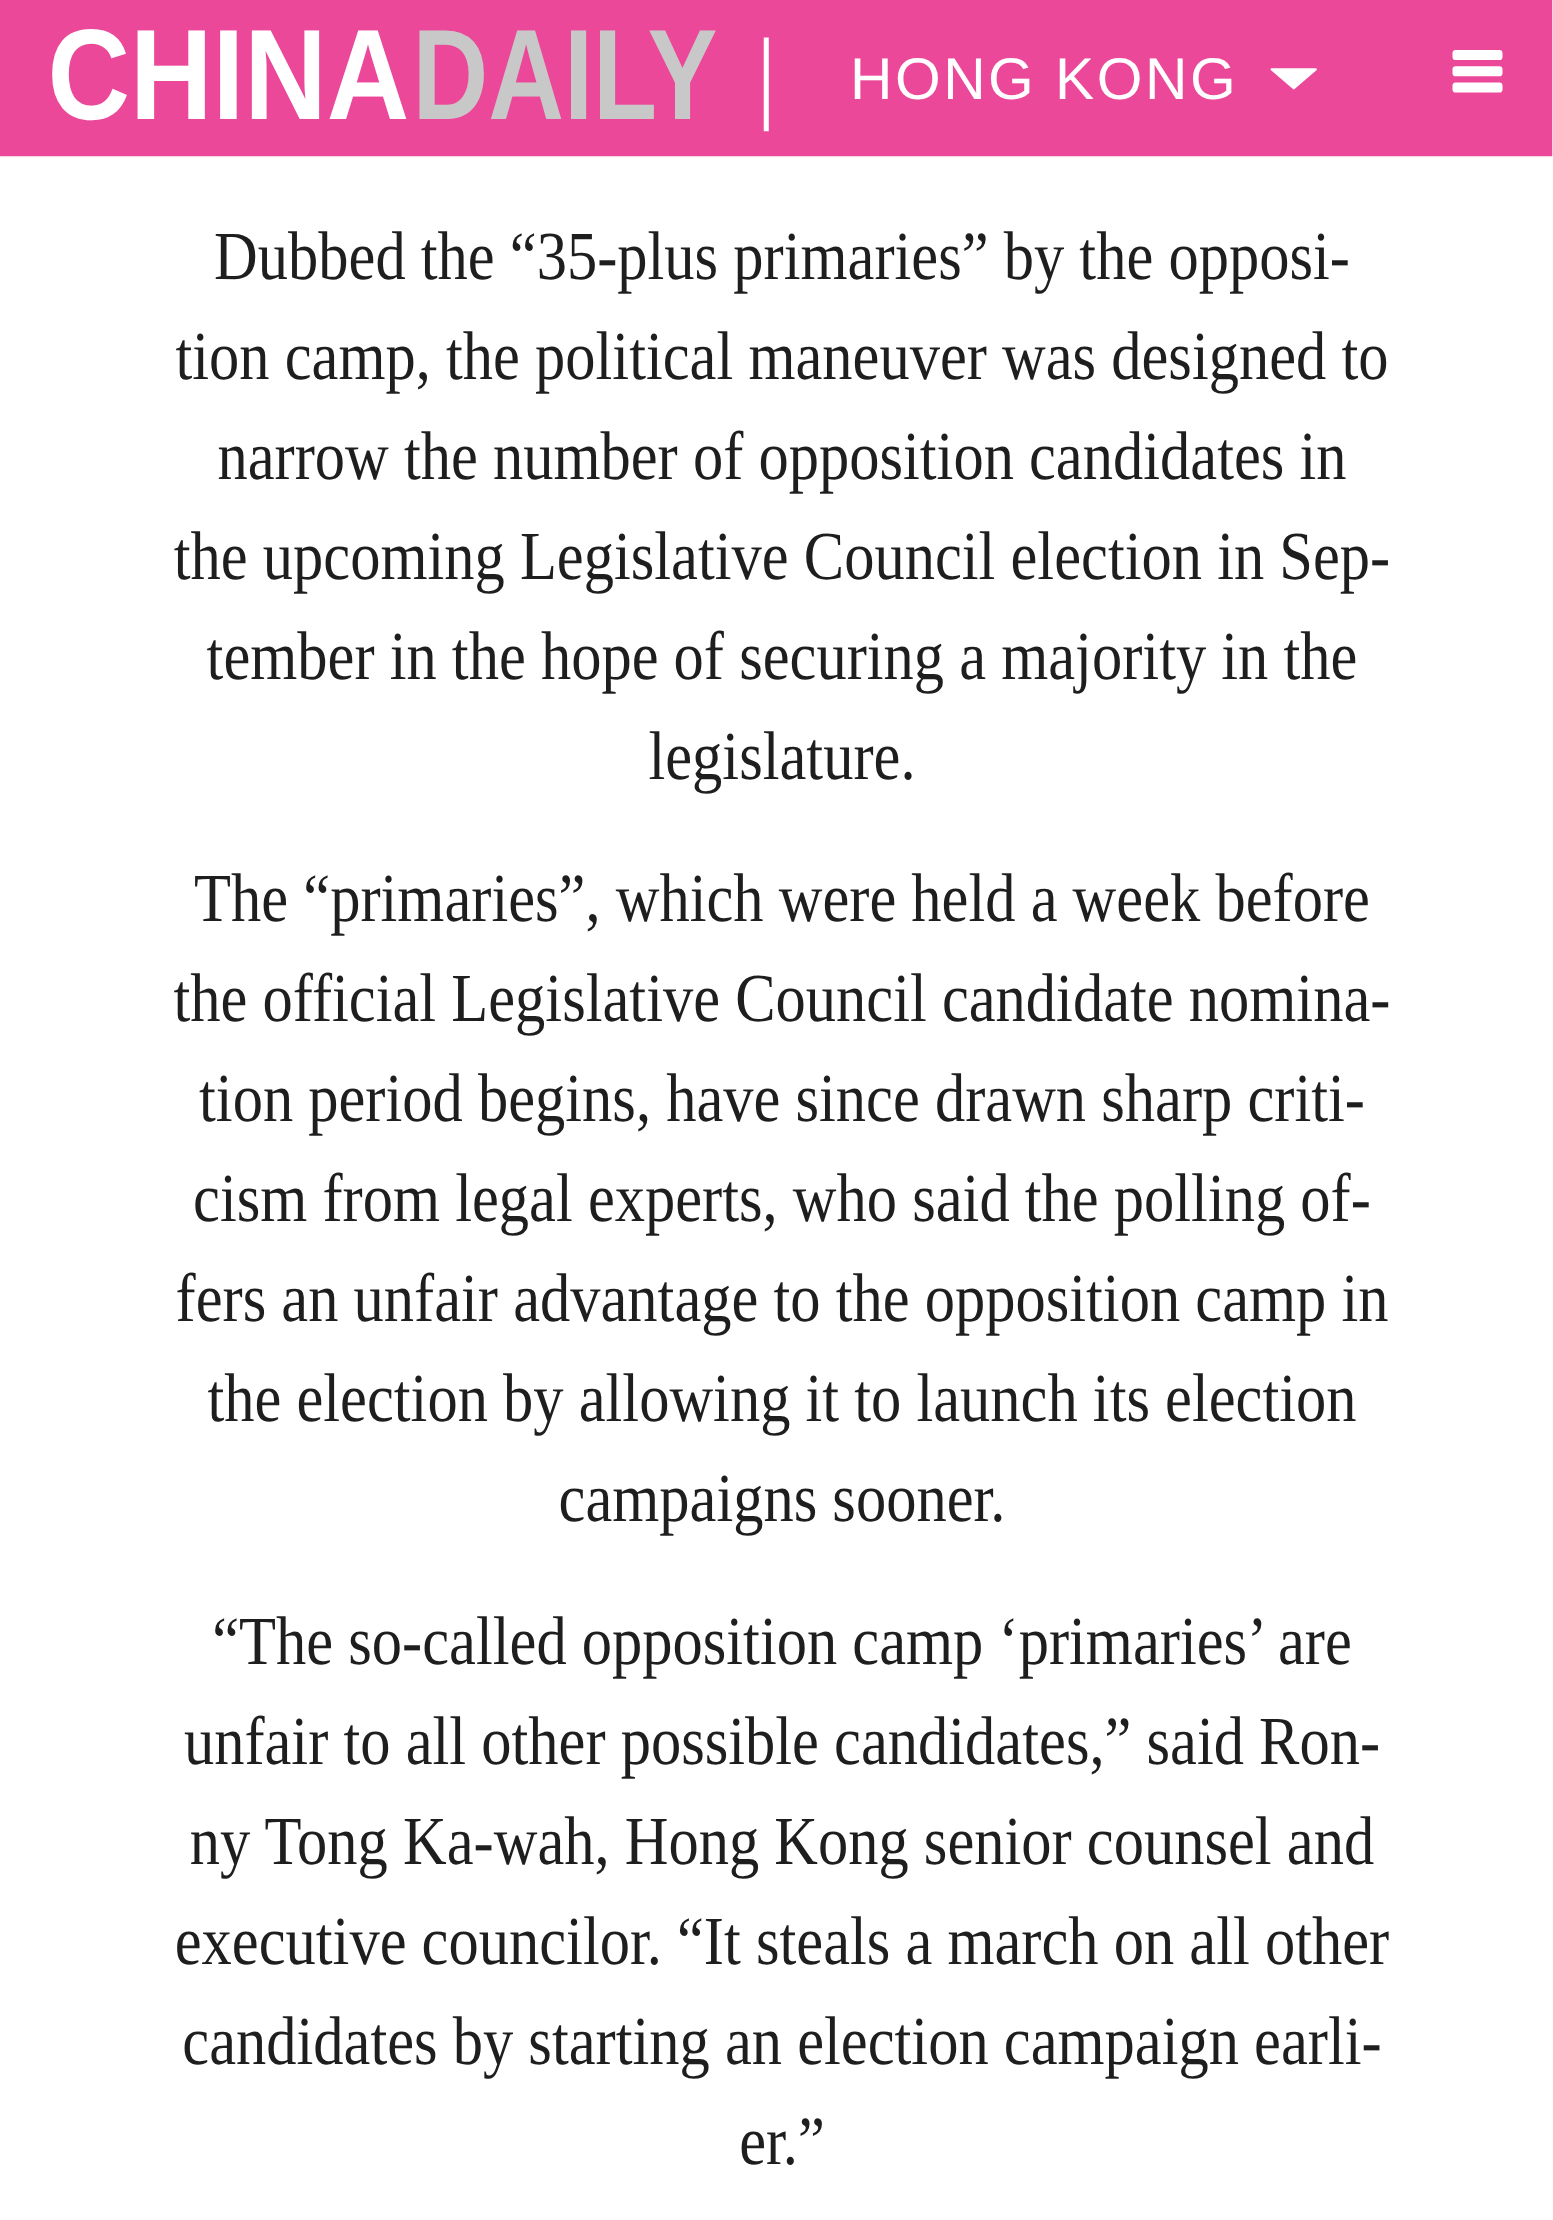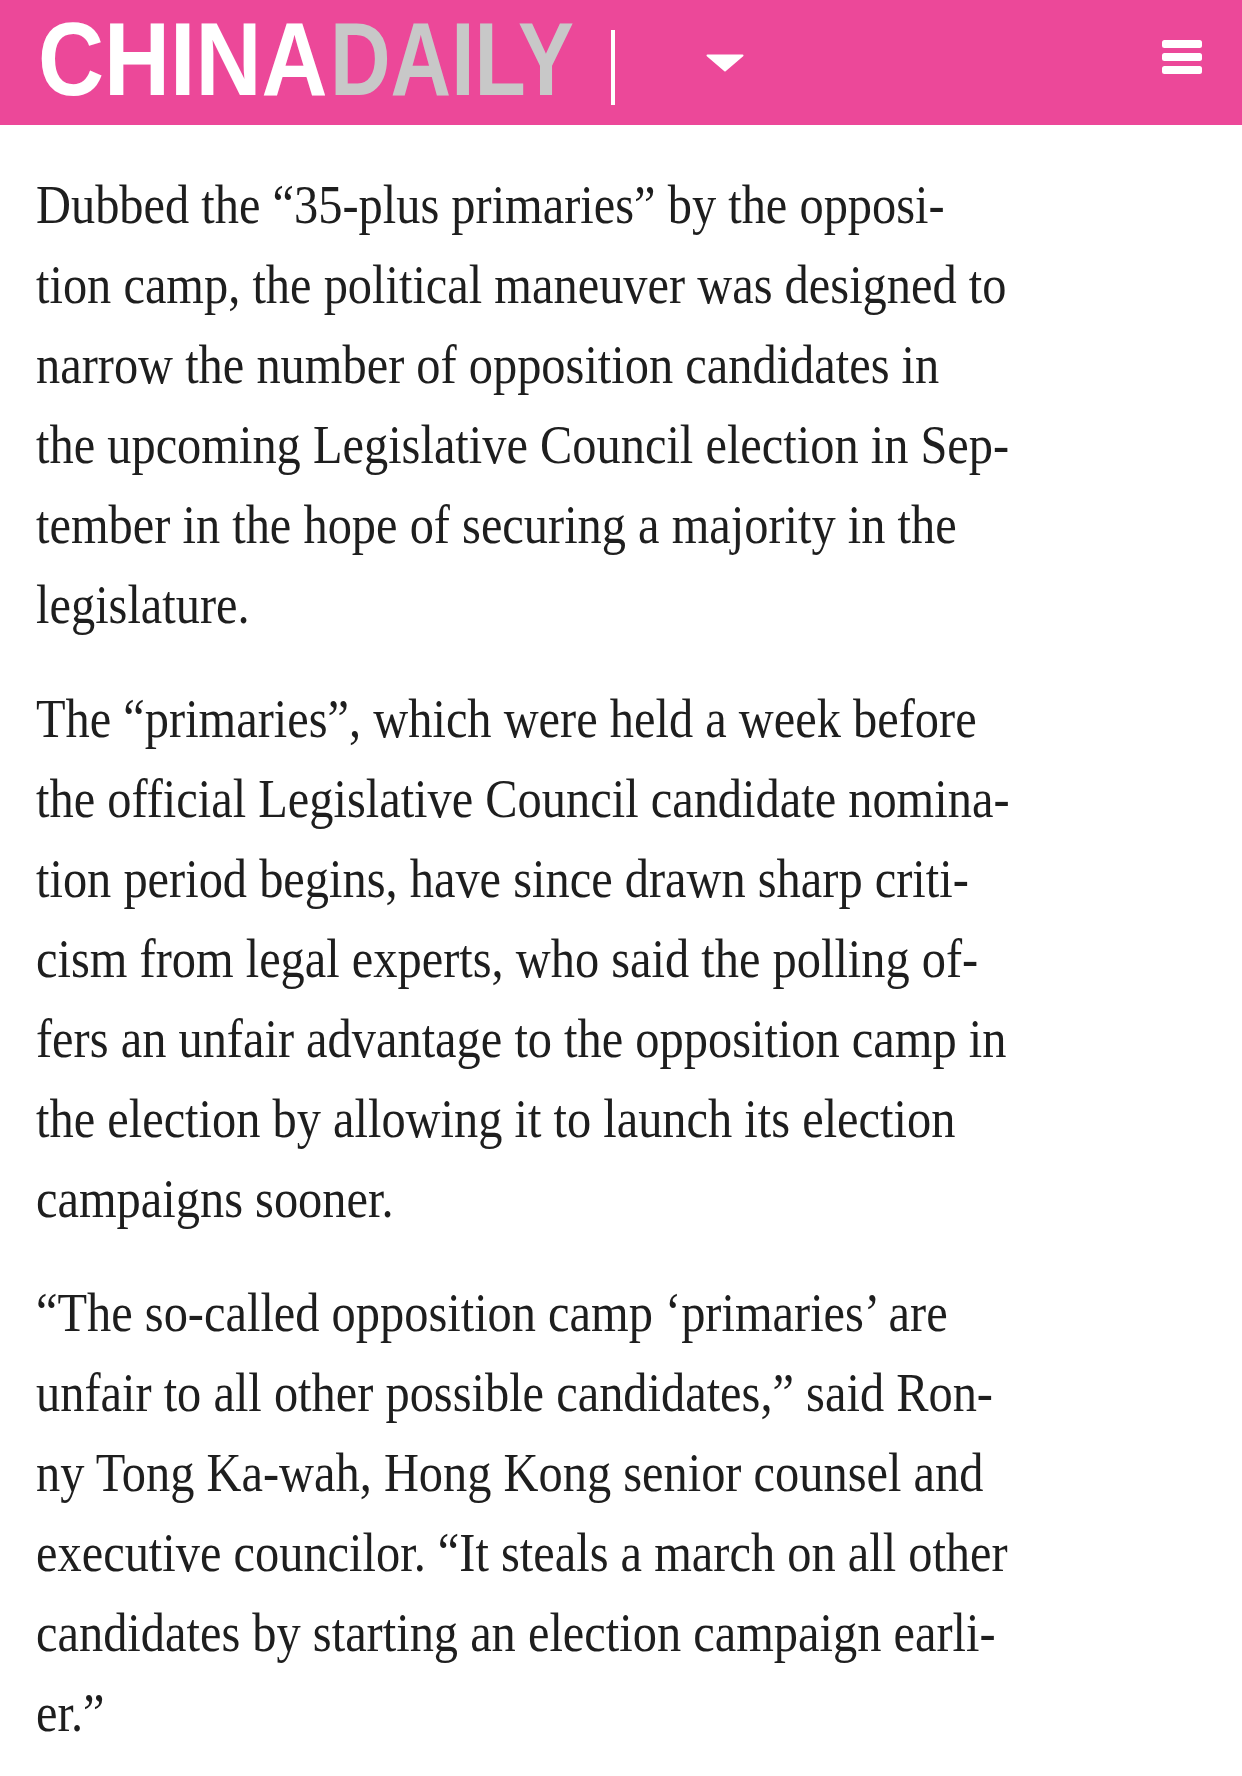--- a/index.html
+++ b/index.html
@@ -73,20 +73,21 @@
     height: 8px;
     border-radius: 2.5px;
     background: #ffffff;
     margin-bottom: 5px;
   }
   .menu-button .bar:last-child { margin-bottom: 0; }
 
   
   .article {
     padding: 40px 0 0 36px;
+    text-align: center;
   }
   .article p {
     width: 1340px;
     transform: scaleX(0.88);
     transform-origin: 0 0;
     font-family: "Liberation Serif", "DejaVu Serif", serif;
     font-size: 55px;
     line-height: 80px;
     color: #1e1e1e;
     white-space: pre-line;
@@ -103,20 +104,21 @@
       <text y="75" font-family="Liberation Sans, sans-serif" font-weight="bold" font-size="103">
         <tspan x="0" textLength="286" lengthAdjust="spacingAndGlyphs" fill="#ffffff">CHINA</tspan>
         <tspan x="292" textLength="244" lengthAdjust="spacingAndGlyphs" fill="#c8c8c8">DAILY</tspan>
       </text>
     </svg>
   </a>
 
   <div class="header-divider"></div>
 
   <button class="region-selector">
+    <span class="region-label">HONG KONG</span>
     <svg class="chevron" width="38" height="18" viewBox="0 0 38 18">
       <path d="M1.5 1.5 L36.5 1.5 L19 16.5 Z" fill="#ffffff" stroke="#ffffff" stroke-width="2" stroke-linejoin="round"></path>
     </svg>
   </button>
 
   <button class="menu-button">
     <span>
       <div class="bar"></div>
       <div class="bar"></div>
       <div class="bar"></div>

